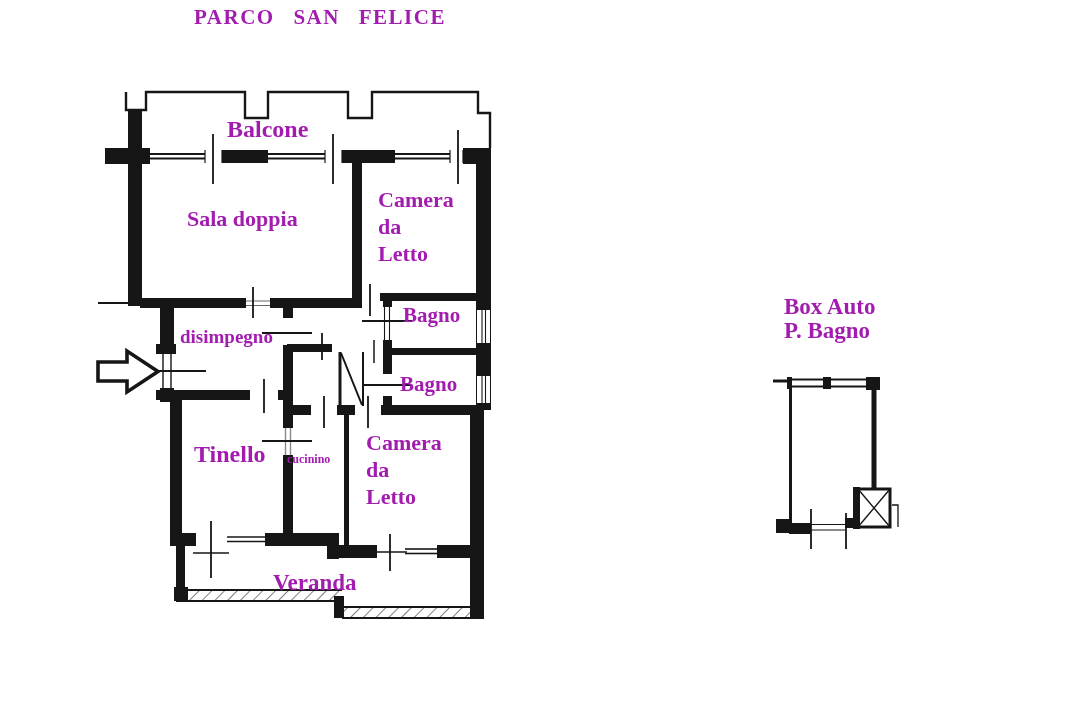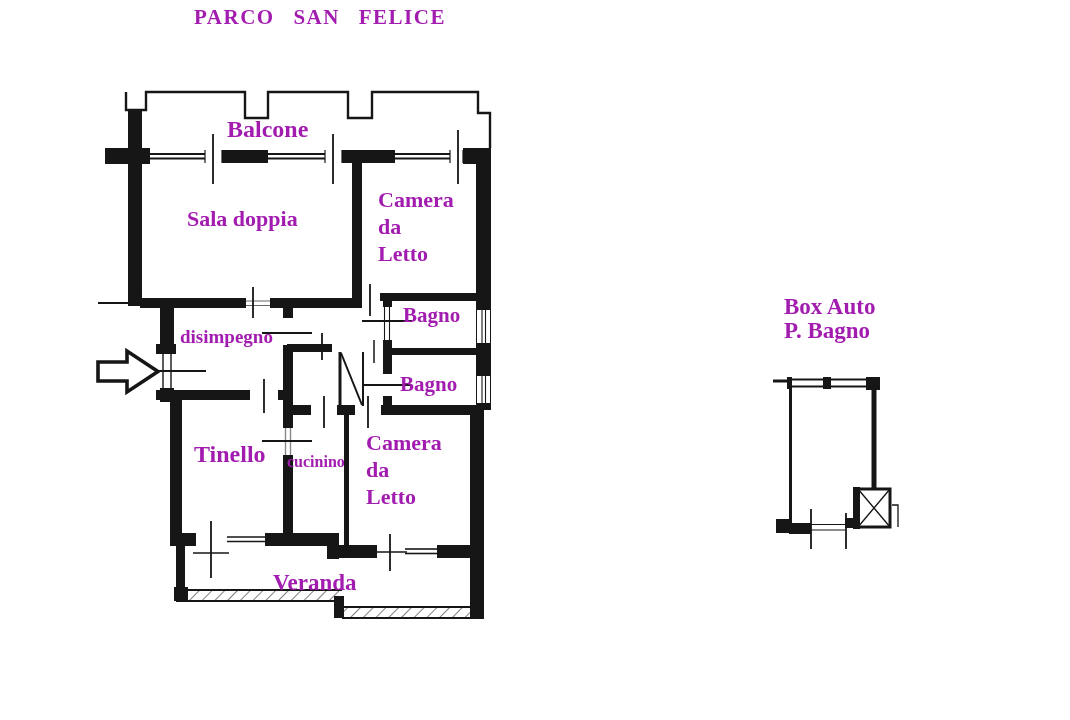--- a/index.html
+++ b/index.html
@@ -25,21 +25,21 @@
     letter-spacing:1.5px;
     word-spacing:12px;
   }
   .balcone{left:227px;top:116px;font-size:24px;}
   .sala{left:187px;top:206px;font-size:22px;}
   .camera1{left:378px;top:186px;font-size:22px;line-height:27px;}
   .bagno1{left:403px;top:303px;font-size:21px;}
   .bagno2{left:400px;top:372px;font-size:21px;}
   .disimpegno{left:180px;top:317px;font-size:19px;margin-top:9px;}
   .tinello{left:194px;top:441px;font-size:24px;}
-  .cucinino{left:287px;top:453px;font-size:16px;}
+  .cucinino{left:287px;top:453px;font-size:12px;}
   .camera2{left:366px;top:429px;font-size:22px;line-height:27px;}
   .veranda{left:273px;top:558px;font-size:23px;margin-top:12px;}
   .boxauto{left:784px;top:295px;font-size:23px;line-height:24px;}
 </style>
 </head>
 <body>
 
 <div class="canvas">
 
   <svg class="drawing" width="1070" height="720" viewBox="0 0 1070 720" stroke="#161616" fill="#161616" stroke-width="0">

